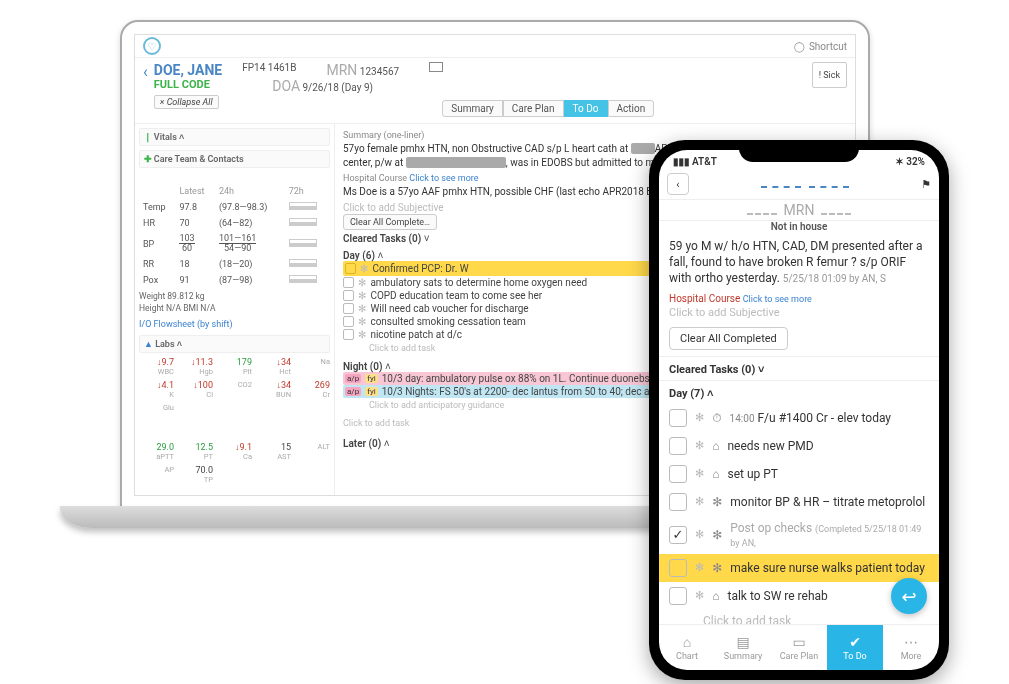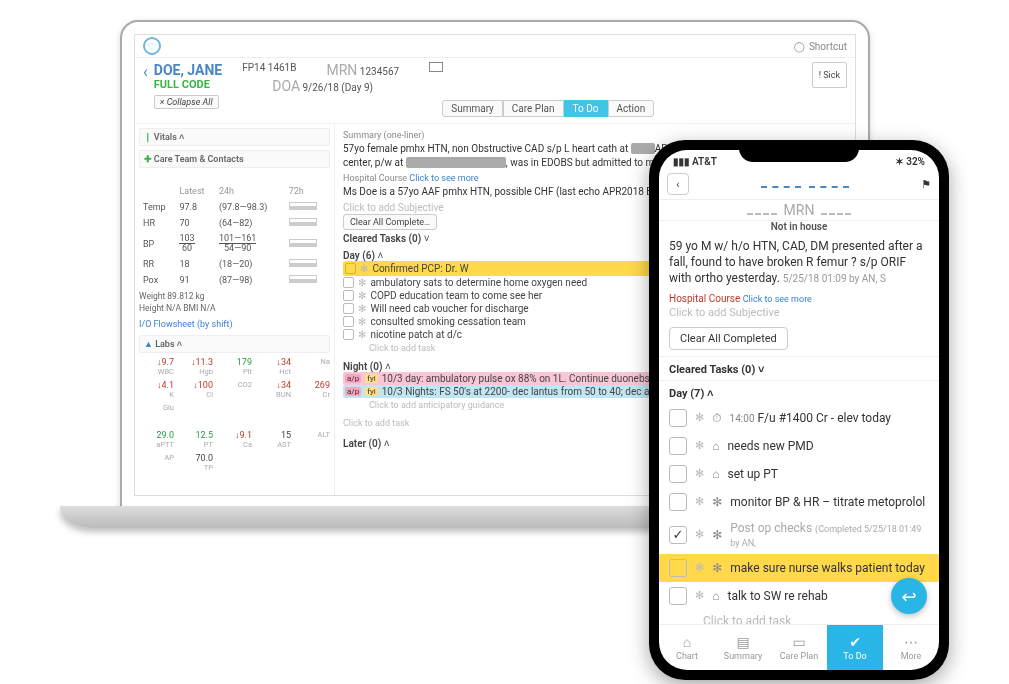--- a/index.html
+++ b/index.html
@@ -333,21 +333,21 @@
             </div>
             <div class="lab-cell">
               <div class="lab-v lab-red">269</div>
               <div class="lab-label">Cr</div>
             </div>
             <div class="lab-cell">
               <div class="lab-v "></div>
               <div class="lab-label">Glu</div>
             </div>
           </div>
-        <div class="labs-grid" id="labs2" style="margin-top:18px;">
+        <div class="labs-grid" id="labs2" style="margin-top:30px;">
             <div class="lab-cell">
               <div class="lab-v lab-green">29.0</div>
               <div class="lab-label">aPTT</div>
             </div>
             <div class="lab-cell">
               <div class="lab-v lab-green">12.5</div>
               <div class="lab-label">PT</div>
             </div>
             <div class="lab-cell">
               <div class="lab-v lab-red">↓9.1</div>

